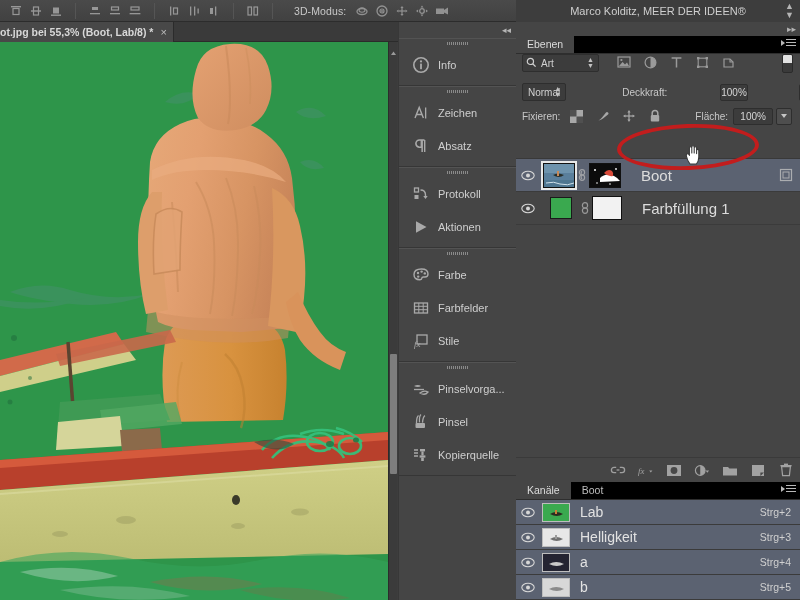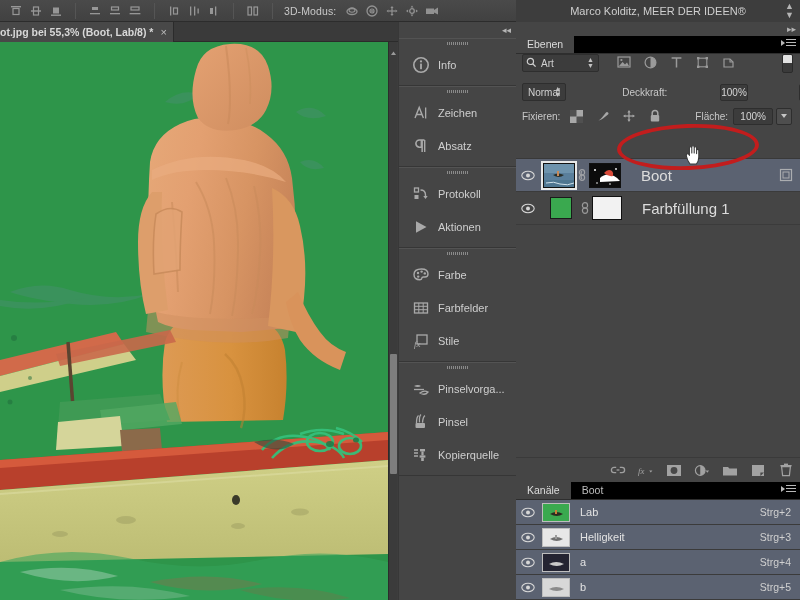--- a/index.html
+++ b/index.html
@@ -12,21 +12,21 @@
     position:absolute; left:0; top:0; width:800px; height:22px;
     background:linear-gradient(#4a4a4a,#414141);
     border-bottom:1px solid #2c2c2c;
     display:flex; align-items:center;
   }
   .opt-group{ display:flex; align-items:center; height:22px; padding:0 6px; }
   .opt-sep{ width:1px; height:16px; background:#383838; border-right:1px solid #555; margin:0 3px;}
   .ic{ width:20px; height:18px; display:flex; align-items:center; justify-content:center;
        opacity:.62; }
   .ic svg{ display:block; }
-  .mode-label{ color:#c8c8c8; font-size:10.5px; letter-spacing:.1px; margin:0 6px 0 2px; }
+  .mode-label{ color:#c8c8c8; font-size:10.5px; letter-spacing:.1px; margin:0 6px 0 12px; }
 
   
   #tab-bar{
     position:absolute; left:0; top:22px; width:400px; height:20px;
     background:#3a3a3a; border-bottom:1px solid #2b2b2b;
   }
   #doc-tab{
     position:absolute; left:-4px; top:0; height:20px;
     background:#484848; border-right:1px solid #2b2b2b;
     display:flex; align-items:center; padding:0 6px 0 4px;
@@ -141,21 +141,21 @@
     background:#454545; border-top:1px solid #3a3a3a;
     display:flex; align-items:center; justify-content:flex-end; padding-right:6px; gap:12px;
   }
   .lbb{ opacity:.72; width:16px;height:16px; display:flex; align-items:center; justify-content:center;}
 
   
   #channels-panel{ position:absolute; left:516px; top:482px; width:284px; height:118px; background:#454545;}
   .chan-row{ height:25px; display:flex; align-items:center; position:relative;
              border-bottom:1px solid #3b3b3b; background:#5b6271;}
   .chan-thumb{ width:28px; height:19px; border:1px solid #bdbdbd; margin-left:2px; overflow:hidden; position:relative;}
-  .chan-name{ color:#e2e2e2; font-size:11px; margin-left:10px;}
+  .chan-name{ color:#e2e2e2; font-size:14px; margin-left:10px;}
   .chan-key{ position:absolute; right:9px; color:#d0d0d0; font-size:10.5px;}
 
   
   #annot-ellipse{ position:absolute; left:617px; top:124px; width:142px; height:46px;
                   border:4px solid #c21d1d; border-radius:50%; pointer-events:none;
                   transform:rotate(-2deg); }
   
   #hand-cursor{ position:absolute; left:684px; top:144px; width:20px; height:22px;}
 
   .eye svg, .ic svg, .di-ic svg { shape-rendering:geometricPrecision; }

